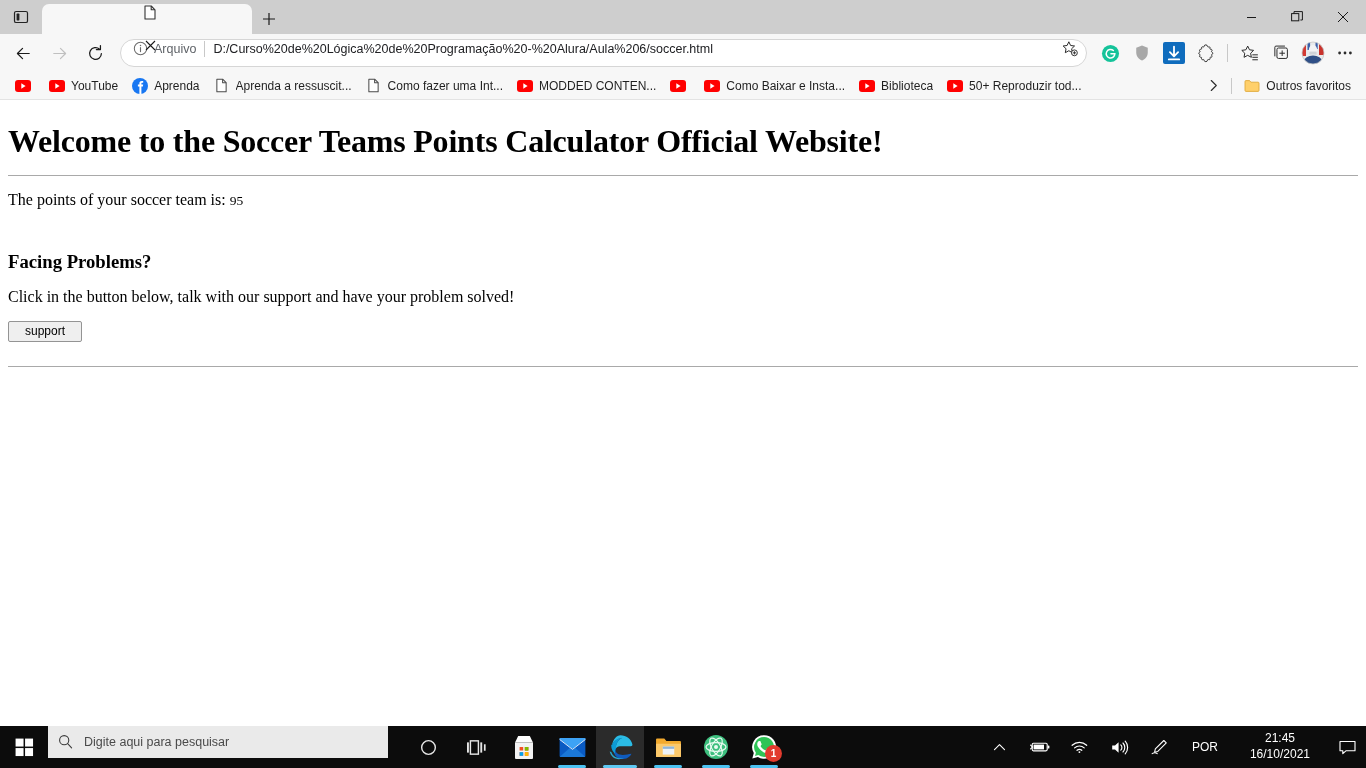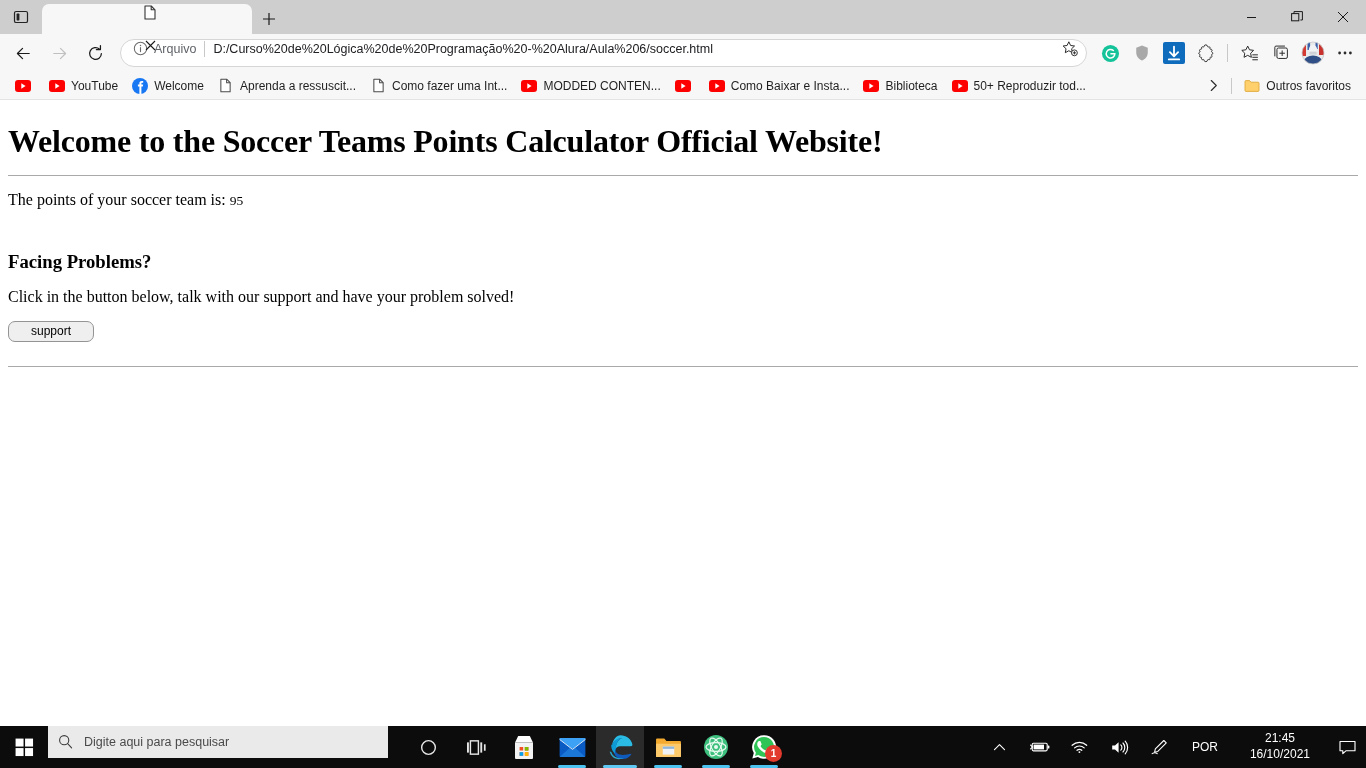--- a/index.html
+++ b/index.html
@@ -88,22 +88,22 @@
   }
   .page hr { border:0; border-top:1px solid #a9a9a9; margin: 8px 0; height:0; }
   .page p { font-size: 16px; margin: 14px 0; font-family:"Liberation Serif", serif; line-height:1.2; }
   .page p .small { font-size: 13.5px; }
   .page h3 {
     font-size: 18.7px; font-weight:bold; margin: 18px 0 14px 0;
     font-family:"Liberation Serif", serif;
   }
   .support-btn {
     font-family:"Liberation Sans", sans-serif; font-size: 12px;
-    background: #efefef; border: 1px solid #949494; border-radius:7px;
-    padding: 2px 22px; color:#000; line-height:1.3;
+    background: #efefef; border: 1px solid #949494; border-radius:2px;
+    padding: 2px 16px; color:#000; line-height:1.3;
   }
   .spacer-h { height: 10px; }
 
   
   .taskbar {
     position:absolute; left:0; bottom:0; width:1366px; height:42px;
     background:#0c0c0c; display:flex; align-items:flex-start;
   }
   .start {
     width: 48px; height:42px; display:flex;align-items:center;justify-content:center;
@@ -333,21 +333,21 @@
       <span class="bm-label">YouTube</span>
     </div>
 
     <div class="bm">
       <span class="bm-ico">
         <svg width="16" height="16" viewBox="0 0 16 16">
           <circle cx="8" cy="8" r="8" fill="#1877f2"></circle>
           <path d="M9.4 8.4h1.5l.25-1.8H9.4V5.5c0-.52.2-.85.9-.85h.9V3.05a12 12 0 0 0-1.4-.08c-1.45 0-2.4.85-2.4 2.4v1.23H5.9v1.8h1.5V16h2z" fill="#fff"></path>
         </svg>
       </span>
-      <span class="bm-label">Welcome</span>
+      <span class="bm-label">Aprenda</span>
     </div>
 
     <div class="bm">
       <span class="bm-ico">
         <svg width="13" height="15" viewBox="0 0 14 16">
           <path d="M2 1.2h6.2L12 5v9.8H2z" fill="#fff" stroke="#4a4a4a" stroke-width="1.1" stroke-linejoin="round"></path>
           <path d="M8.2 1.2V5H12" fill="none" stroke="#4a4a4a" stroke-width="1.1" stroke-linejoin="round"></path>
         </svg>
       </span>
       <span class="bm-label">Aprenda a ressuscit...</span>

